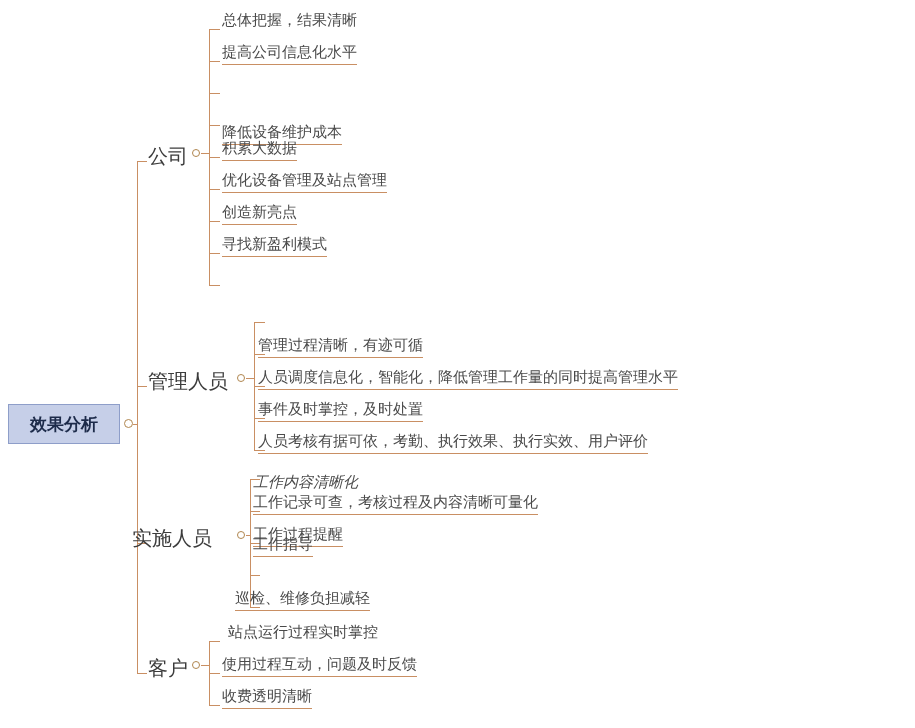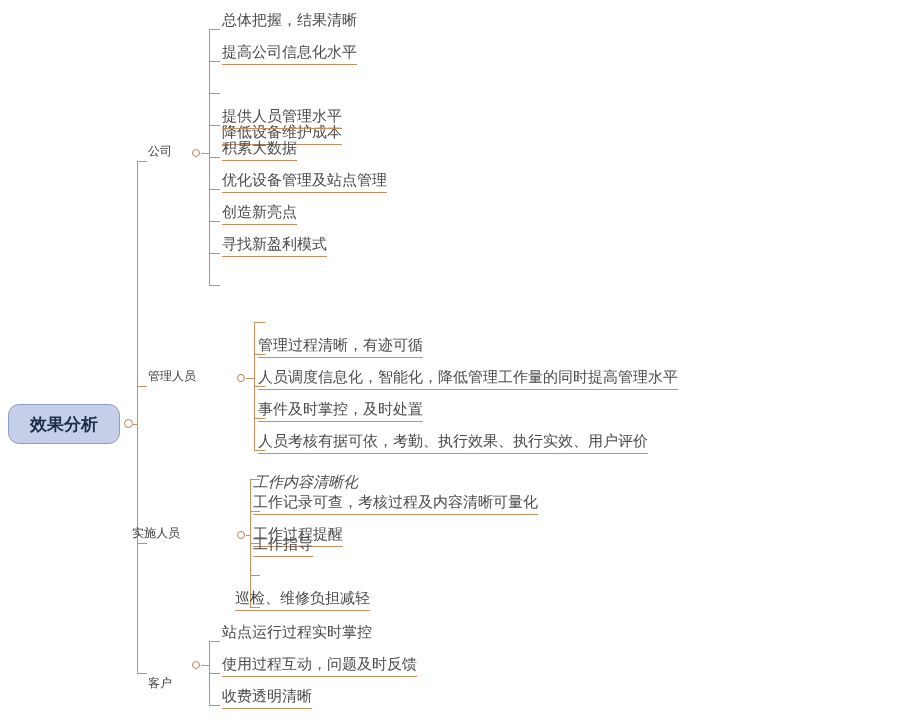--- a/index.html
+++ b/index.html
@@ -21,21 +21,21 @@
 
   
   .root-node {
     position: absolute;
     left: 8px;
     top: 404px;
     width: 112px;
     height: 40px;
     background: #c6cfe8;
     border: 1px solid #8e9ec9;
-    border-radius: 11px;
+    border-radius: 0;
     display: flex;
     align-items: center;
     justify-content: center;
     font-size: 17px;
     font-weight: bold;
     color: #1d2b4a;
     box-sizing: border-box;
   }
   .root-collapse {
     position: absolute;
@@ -45,21 +45,21 @@
     height: 9px;
     border: 1px solid #b0864f;
     border-radius: 50%;
     background: #fff;
     box-sizing: border-box;
   }
 
   
   .branch-label {
     position: absolute;
-    font-size: 12px;
+    font-size: 20px;
     color: #3c3c3c;
     white-space: nowrap;
   }
   .branch-collapse {
     position: absolute;
     width: 8px;
     height: 8px;
     border: 1px solid #b0864f;
     border-radius: 50%;
     background: #fff;
@@ -115,21 +115,20 @@
   <div class="hline" style="left:209px; top:29px; width:11px;"></div>
   <div class="leaf noline" style="left:222px; top:10px;">总体把握，结果清晰</div>
 
   <div class="hline" style="left:209px; top:61px; width:11px;"></div>
   <div class="leaf" style="left:222px; top:42px;">提高公司信息化水平</div>
 
   <div class="hline" style="left:209px; top:93px; width:11px;"></div>
   <div class="leaf" style="left:222px; top:74px;margin-top:48px;">降低设备维护成本</div>
 
   <div class="hline" style="left:209px; top:125px; width:11px;"></div>
-  <div class="leaf" style="left:222px; top:106px;">提供人员管理水平</div>
 
   <div class="hline" style="left:209px; top:157px; width:11px;"></div>
   <div class="leaf" style="left:222px; top:138px;">积累大数据</div>
 
   <div class="hline" style="left:209px; top:189px; width:11px;"></div>
   <div class="leaf" style="left:222px; top:170px;">优化设备管理及站点管理</div>
 
   <div class="hline" style="left:209px; top:221px; width:11px;"></div>
   <div class="leaf" style="left:222px; top:202px;">创造新亮点</div>
 
@@ -173,27 +172,27 @@
   <div class="hline" style="left:250px; top:543px; width:10px;"></div>
   <div class="leaf" style="left:253px; top:524px;">工作过程提醒</div>
 
   <div class="hline" style="left:250px; top:575px; width:10px;"></div>
   <div class="leaf" style="left:253px; top:534px;">工作指导</div>
 
   <div class="hline" style="left:250px; top:607px; width:10px;"></div>
   <div class="leaf" style="left:235px; top:588px;text-align:center;">巡检、维修负担减轻</div>
 
   <div class="hline" style="left:137px; top:673px; width:10px;"></div>
-  <div class="branch-label" style="left:148px; top:655px;margin-top:20px;">客户</div>
+  <div class="branch-label" style="left:148px; top:655px;">客户</div>
   <div class="branch-collapse" style="left:192px; top:661px;"></div>
   <div class="hline" style="left:201px; top:665px; width:8px;"></div>
   <div class="vline" style="left:209px; top:641px; height:64px;"></div>
 
   <div class="hline" style="left:209px; top:641px; width:11px;"></div>
-  <div class="leaf noline" style="left:222px; top:622px;">站点运行过程实时掌控</div>
+  <div class="leaf noline" style="left:228px; top:622px;">站点运行过程实时掌控</div>
 
   <div class="hline" style="left:209px; top:673px; width:11px;"></div>
   <div class="leaf" style="left:222px; top:654px;">使用过程互动，问题及时反馈</div>
 
   <div class="hline" style="left:209px; top:705px; width:11px;"></div>
   <div class="leaf" style="left:222px; top:686px;">收费透明清晰</div>
 
 </div>
 
 </body></html>

